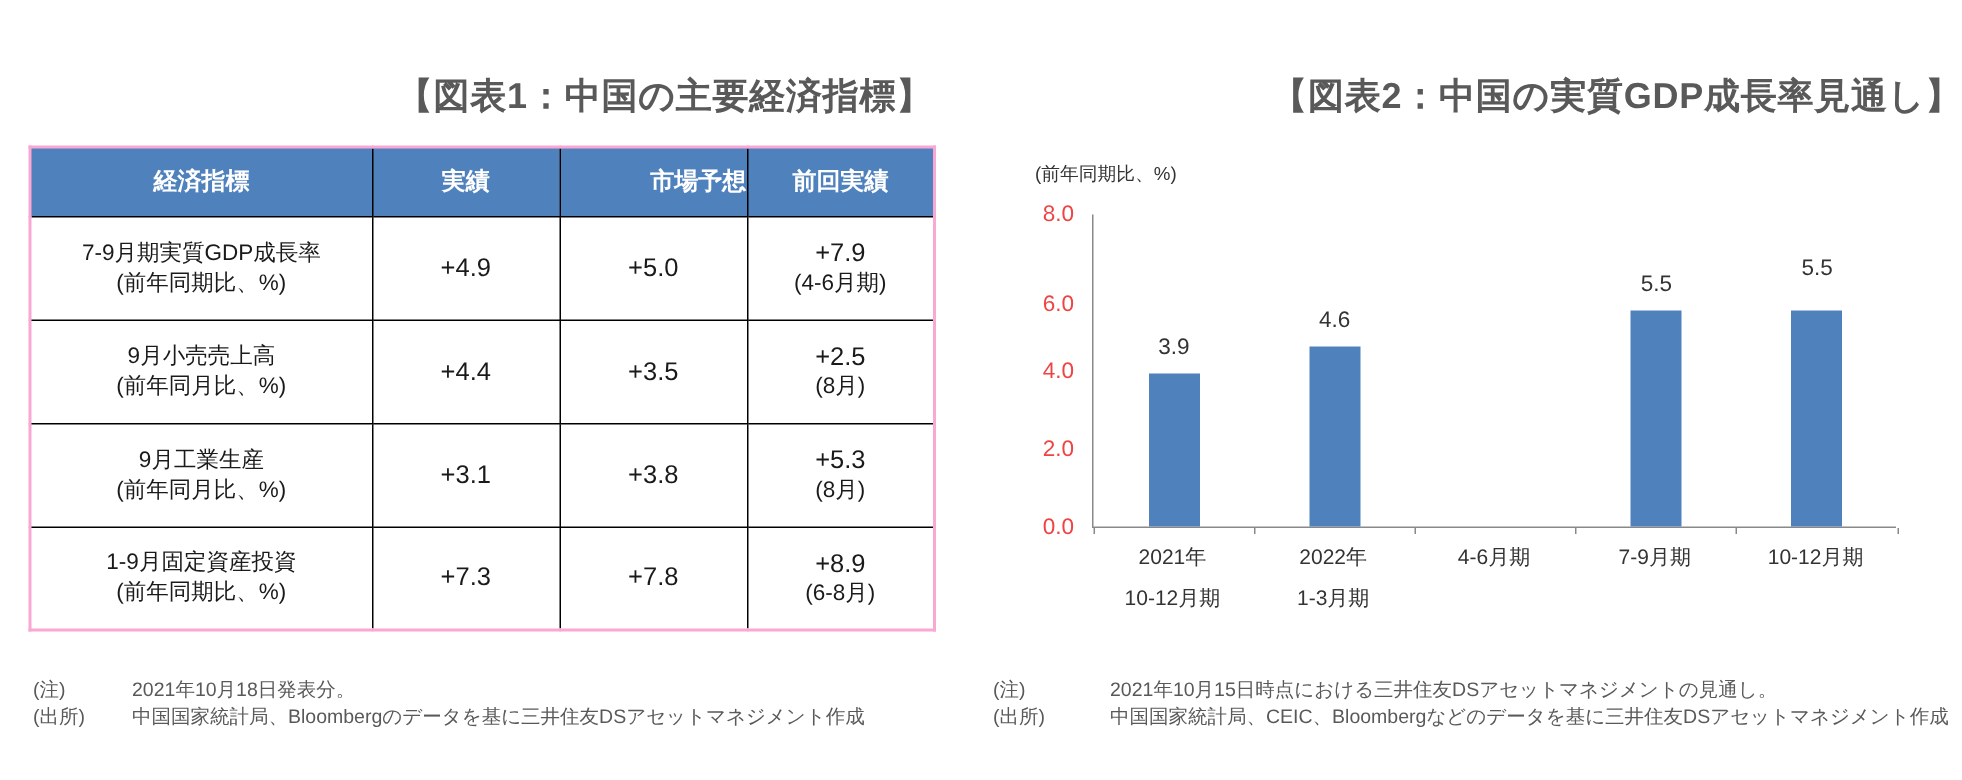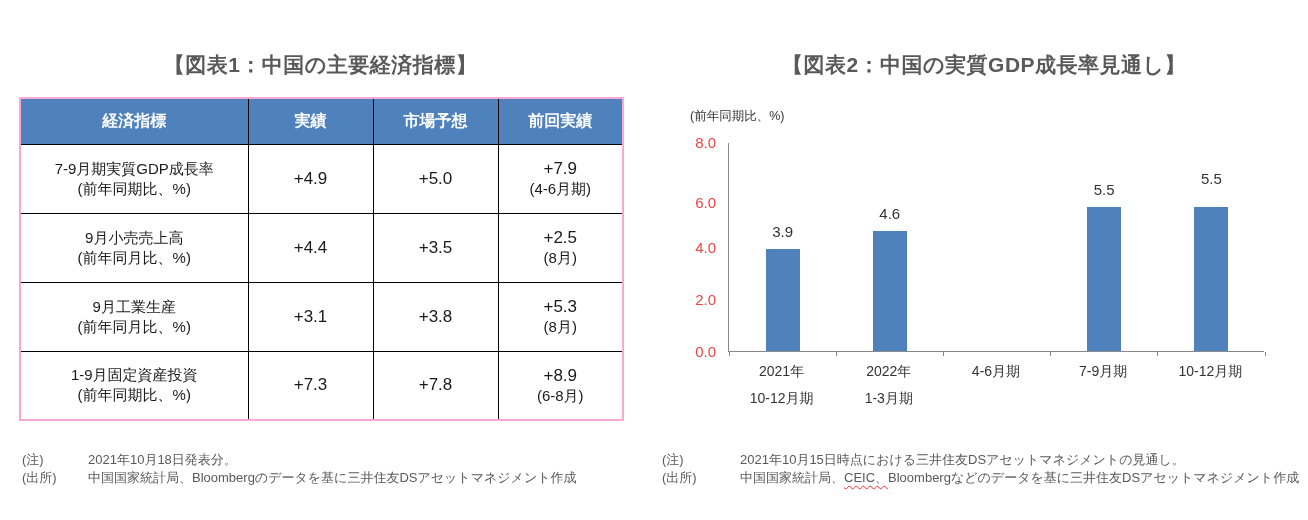--- a/index.html
+++ b/index.html
@@ -1,21 +1,21 @@
 <!DOCTYPE html>
 <html><head>
 <meta charset="utf-8">
 <style>
   * { margin:0; padding:0; box-sizing:border-box; }
   html,body { width:1308px; height:520px; background:#ffffff; overflow:hidden;
               font-family:"Liberation Sans","DejaVu Sans",sans-serif; }
   #stage { position:relative; width:1308px; height:520px; background:#fff; }
 
   .fig-title { position:absolute; top:50px; height:30px; line-height:30px;
-               text-align:center; font-size:21px; font-weight:700; color:#595959;
+               text-align:right; font-size:24px; font-weight:700; color:#595959;
                letter-spacing:0.5px; white-space:nowrap; }
   #fig1-title { left:19px; width:603px; }
   #fig2-title { left:660px; width:648px; }
 
   
   #indicator-table { position:absolute; left:19px; top:97px; width:603px;
                      border-collapse:collapse; table-layout:fixed;
                      border:2px solid #f9a8d4; }
   #indicator-table th, #indicator-table td { border:1px solid #000; text-align:center; vertical-align:middle; }
   #indicator-table th { height:46px; background:#4f81bd; color:#ffffff;
@@ -26,21 +26,21 @@
   td.c-num { font-size:17px; }
   td.c-prev .main { font-size:17px; line-height:21px; }
   td.c-prev .sub  { font-size:15px; line-height:20px; }
 
   
   .notes { position:absolute; display:grid; grid-template-columns:66px 1fr;
            font-size:13px; line-height:18px; color:#595959; }
   #notes1 { left:22px; top:451px; width:600px; }
   #notes2 { left:662px; top:451px; width:642px; grid-template-columns:78px 1fr; }
   .note-label { white-space:nowrap; }
-  .sq { text-decoration:underline; text-decoration-style:wavy;
+  .sq { text-decoration-style:wavy;
         text-decoration-color:#ff2a2a; text-decoration-thickness:1px;
         text-underline-offset:3px;text-align:center; }
 
   
   #chart { position:absolute; left:660px; top:100px; width:648px; height:345px; }
   #unit-label { position:absolute; left:30px; top:8px; font-size:12.5px; color:#333; }
   #plot-area { position:absolute; left:68px; top:43px; width:536px; height:209px;
                border-left:1.5px solid #898989; border-bottom:1.5px solid #898989; }
   .y-tick-label { position:absolute; width:46px; text-align:right;
                   font-size:15px; color:#ef4444; line-height:18px; }
@@ -59,21 +59,21 @@
 
 <div id="stage">
 
   <div id="fig1-title" class="fig-title">【図表1：中国の主要経済指標】</div>
 
   <table id="indicator-table">
     <thead>
         <tr>
           <th style="width: 228px;">経済指標</th>
           <th style="width: 125px;">実績</th>
-          <th style="width: 125px;">市場予想</th>
+          <th style="width: 125px; text-align: right;">市場予想</th>
           <th style="width: 125px;">前回実績</th>
         </tr>
       </thead>
     <tbody>
         <tr>
           <td class="c-indicator">
             <div class="main">7-9月期実質GDP成長率</div>
             <div class="sub">(前年同期比、%)</div>
           </td>
           <td class="c-num">+4.9</td>

